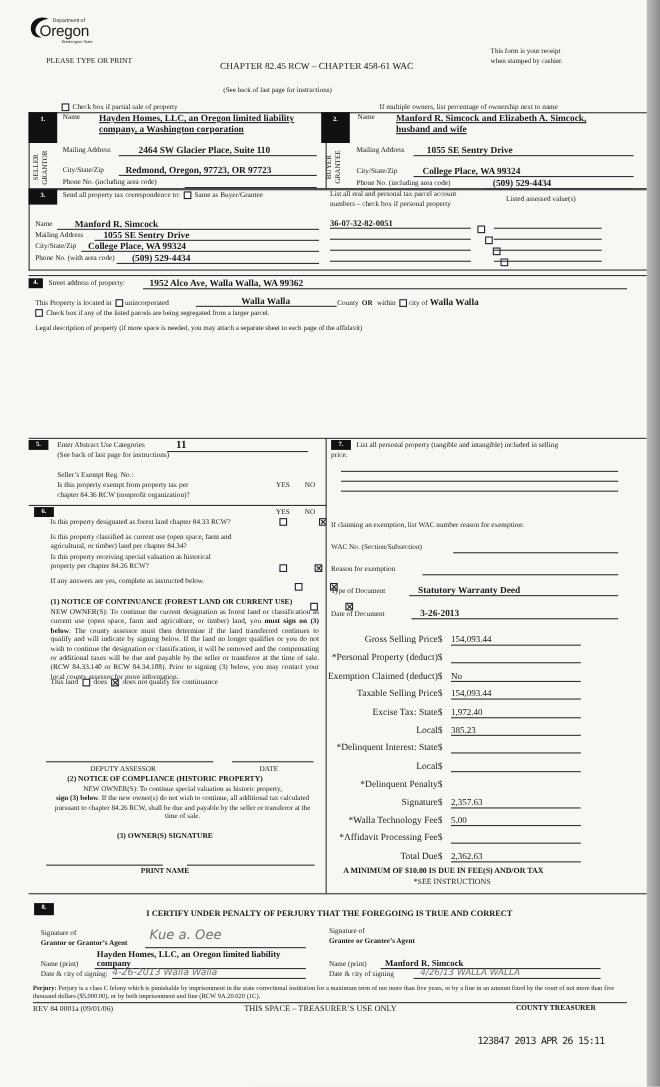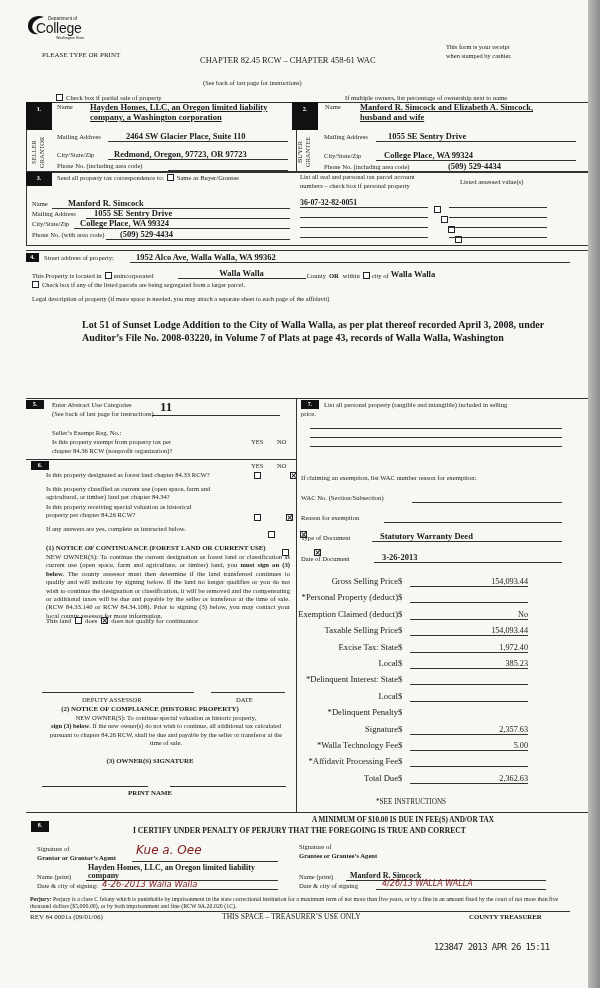--- a/index.html
+++ b/index.html
@@ -16,37 +16,37 @@
   .box { display: inline-block; width: 7px; height: 7px; border: 0.8px solid #222; vertical-align: middle; position: relative; background: #fff; }
   .box.x::before, .box.x::after { content: ""; position: absolute; left: 0; top: 2.4px; width: 5.6px; height: 0.8px; background: #222; }
   .box.x::before { transform: rotate(45deg); }
   .box.x::after { transform: rotate(-45deg); }
   .num { position: absolute; background: #111; color: #fff; font-size: 6px; font-weight: bold; text-align: center; }
   .vlbl { position: absolute; writing-mode: vertical-rl; transform: rotate(180deg); font-size: 6.5px; text-align: center; line-height: 8px; }
   .sect { position: absolute; border: 0.8px solid #333; }
   .row { position: absolute; display: flex; align-items: flex-end; white-space: nowrap; }
   .fin-label { position: absolute; right: 190px; font-size: 8.6px; text-align: right; white-space: nowrap; font-family: "Liberation Serif", serif; }
   .fin-dollar { position: absolute; left: 398px; font-size: 8.6px; }
-  .fin-val { position: absolute; left: 410px; width: 118px; text-align: right; font-size: 8.2px; border-bottom: 0.8px solid #333; height: 11px; line-height: 11px; }
-  .sig { font-family: "DejaVu Sans", sans-serif; font-style: italic; color: #7f1d1d; }
+  .fin-val { position: absolute; left: 410px; width: 118px; text-align: left; font-size: 8.2px; border-bottom: 0.8px solid #333; height: 11px; line-height: 11px; }
+  .sig { font-family: "DejaVu Sans", sans-serif; font-style: italic; color: #737373; }
   .logo-swoosh { position: absolute; }
 </style>
 </head>
 <body>
 
 <div class="page">
 
   
   <div class="abs" style="left:26px;top:14px;width:60px;height:30px;">
     <svg class="logo-swoosh" width="20" height="22" style="left:0;top:0;" viewBox="0 0 20 22">
       <path d="M18 3 C10 0 2 4 2 12 C2 18 7 21 12 20 C7 18 5 14 7 10 C9 6 13 4 18 3 Z" fill="#111"></path>
     </svg>
     <div class="abs" style="left:22px;top:2px;font-size:4.6px;font-family:'Liberation Sans',sans-serif;">Department of</div>
     <div class="abs" style="left:10px;top:6px;font-size:14px;font-family:'Liberation Sans',sans-serif;line-height:16px;letter-spacing:-0.3px;">
-      <span>College</span>
+      <span>Oregon</span>
     </div>
     <div class="abs" style="left:30px;top:22px;font-size:3.6px;font-family:'Liberation Sans',sans-serif;">Washington State</div>
   </div>
 
   <div class="abs lbl" style="left:42px;top:51px;font-size:7px;">PLEASE TYPE OR PRINT</div>
   <div class="abs" style="left:200px;top:55px;font-size:8.5px;">CHAPTER 82.45 RCW – CHAPTER 458-61 WAC</div>
   <div class="abs sm" style="left:446px;top:43px;font-size:6.4px;">This form is your receipt</div>
   <div class="abs sm" style="left:446px;top:52px;font-size:6.4px;">when stamped by cashier.</div>
   <div class="abs sm" style="left:203px;top:79px;font-size:6.4px;">(See back of last page for instructions)</div>
 
@@ -128,27 +128,26 @@
     <span style="margin-left:4px;">within</span>
     <span class="box" style="margin-left:3px;"></span>
     <span style="margin-left:2px;">city of</span>
     <span class="fill" style="margin-left:2px;">Walla Walla</span>
   </div>
   <div class="row" style="left:32px;top:281px;font-size:6.4px;">
     <span class="box"></span>
     <span style="margin-left:3px;">Check box if any of the listed parcels are being segregated from a larger parcel.</span>
   </div>
   <div class="abs sm" style="left:32px;top:295px;font-size:6.4px;">Legal description of property (if more space is needed, you may attach a separate sheet to each page of the affidavit)</div>
-  <div class="abs b" style="left:82px;top:318px;width:470px;font-size:10px;line-height:13px;">Lot 51 of Sunset Lodge Addition to the City of Walla Walla, as per plat thereof recorded April 3, 2008, under Auditor’s File No. 2008-03220, in Volume 7 of Plats at page 43, records of Walla Walla, Washington</div>
 
   
   <div class="abs" style="left:26px;top:398px;width:271px;height:414px;border-top:0.8px solid #333;border-right:0.8px solid #333;"></div>
   <div class="num" style="left:26px;top:400px;width:18px;height:9px;line-height:9px;">5.</div>
   <div class="abs lbl" style="left:52px;top:401px;">Enter Abstract Use Categories</div>
-  <div class="abs fill uline" style="left:152px;top:399px;width:128px;padding-left:8px;font-size:13px;">11</div>
+  <div class="abs fill uline" style="left:152px;top:399px;width:128px;padding-left:8px;font-size:10px;">11</div>
   <div class="abs lbl" style="left:52px;top:410px;">(See back of last page for instructions)</div>
   <div class="abs lbl" style="left:52px;top:429px;">Seller’s Exempt Reg. No.:</div>
   <div class="abs lbl" style="left:52px;top:438px;">Is this property exempt from property tax per</div>
   <div class="abs lbl" style="left:52px;top:447px;">chapter 84.36 RCW (nonprofit organization)?</div>
   <div class="abs lbl" style="left:251px;top:438px;">YES</div>
   <div class="abs lbl" style="left:277px;top:438px;">NO</div>
   <span class="box abs" style="left:254px;top:447px;"></span>
   <span class="box abs x" style="left:279px;top:447px;"></span>
 
   <div class="abs" style="left:26px;top:459px;width:271px;border-top:0.8px solid #333;"></div>
@@ -236,21 +235,21 @@
       <div class="fin-dollar" style="top: 740px;">$</div>
       <div class="fin-val" style="top: 740px;">5.00</div>
       <div class="fin-label" style="top: 756.4px;">*Affidavit Processing Fee</div>
       <div class="fin-dollar" style="top: 756.4px;">$</div>
       <div class="fin-val" style="top: 756.4px;"></div>
       <div class="fin-label" style="top: 772.8px;">Total Due</div>
       <div class="fin-dollar" style="top: 772.8px;">$</div>
       <div class="fin-val" style="top: 772.8px;">2,362.63</div>
     </div>
 
-  <div class="abs b" style="left:312px;top:788px;font-size:7.2px;margin-top:28px;">A MINIMUM OF $10.00 IS DUE IN FEE(S) AND/OR TAX</div>
+  <div class="abs b" style="left:312px;top:788px;font-size:7.2px;">A MINIMUM OF $10.00 IS DUE IN FEE(S) AND/OR TAX</div>
   <div class="abs" style="left:376px;top:798px;font-size:7.2px;">*SEE INSTRUCTIONS</div>
 
   
   <div class="abs" style="left:26px;top:812px;width:562px;border-top:0.8px solid #333;"></div>
   <div class="num" style="left:31px;top:821px;width:18px;height:11px;line-height:9px;">8.</div>
   <div class="abs b" style="left:133px;top:826px;font-size:7.6px;">I CERTIFY UNDER PENALTY OF PERJURY THAT THE FOREGOING IS TRUE AND CORRECT</div>
 
   <div class="abs lbl" style="left:37px;top:845px;">Signature of</div>
   <div class="abs lbl b" style="left:37px;top:854px;">Grantor or Grantor’s Agent</div>
   <div class="abs sig uline" style="left:132px;top:840px;width:146px;font-size:12px;height:22px;line-height:20px;padding-left:4px;">Kue a. Oee</div>

